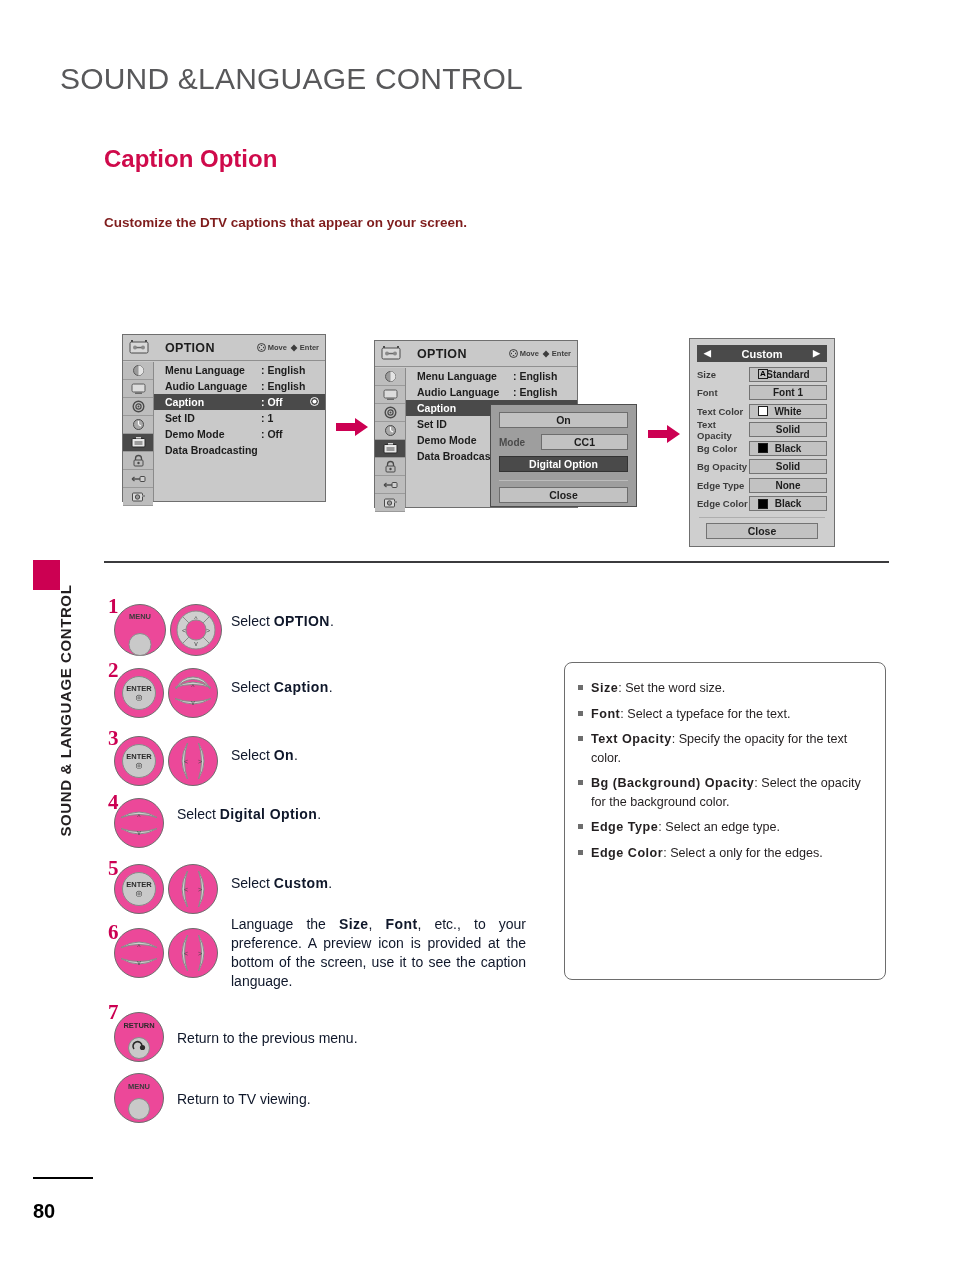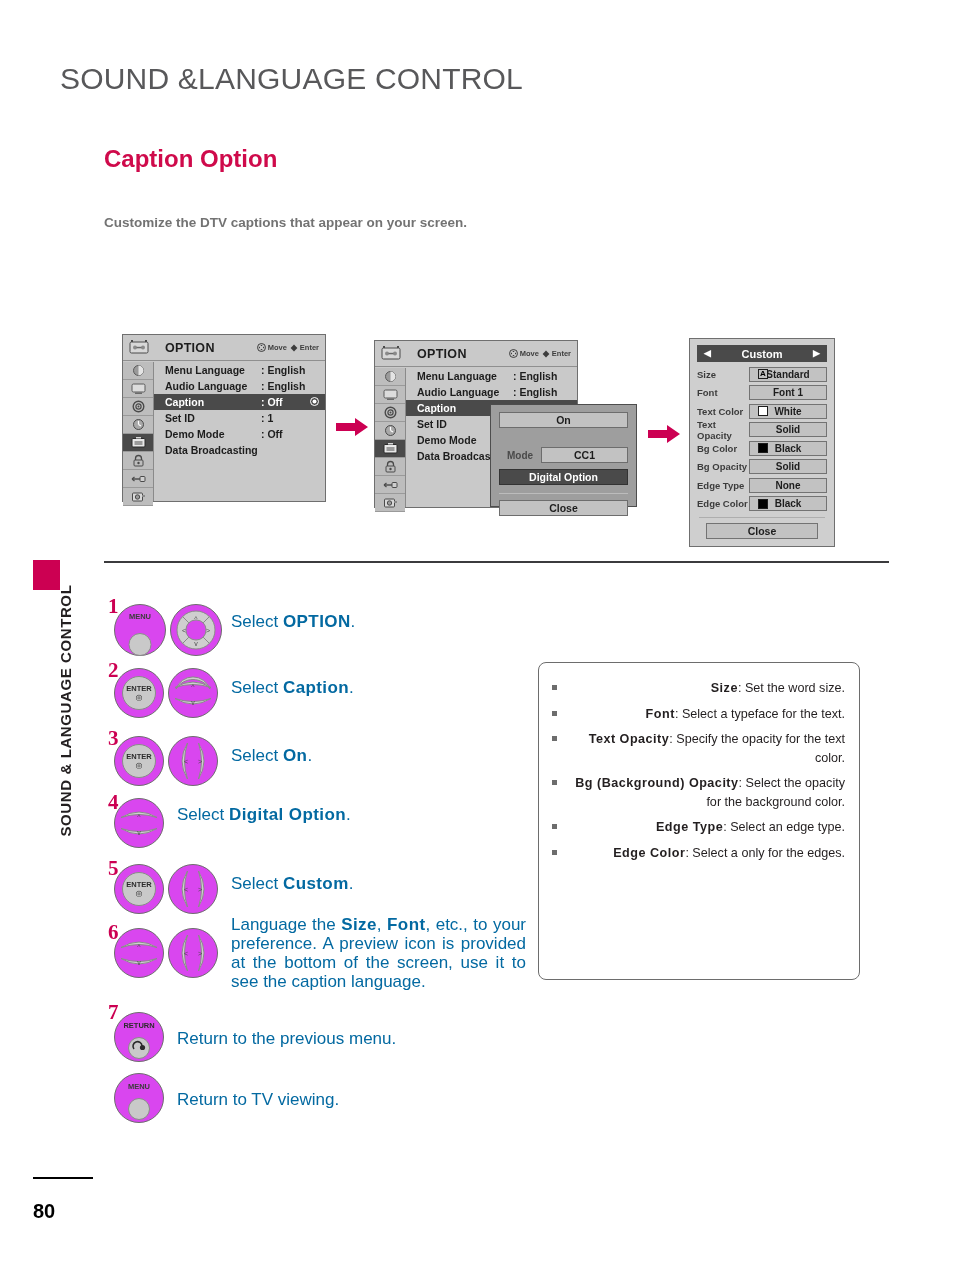--- a/index.html
+++ b/index.html
@@ -19,21 +19,21 @@
     color:#58585a;
   }
 
   #section-title {
     position:absolute; left:104px; top:145px;
     font-size:24px; font-weight:bold; color:#cf0a4b;
   }
 
   #intro {
     position:absolute; left:104px; top:212px;
-    font-size:13.5px; font-weight:bold; color:#737373;
+    font-size:13.5px; font-weight:bold; color:#7f1d1d;
     line-height:21px; width:640px;
   }
   #intro .nb { font-weight:normal; }
 
   
   #side-tab {
     position:absolute; left:33px; top:560px;
     width:27px; height:30px; background:#cc0052;
   }
   #side-label {
@@ -117,21 +117,21 @@
     position:absolute;
     background:#9e9e9e; border:1px solid #4d4d4d;
     padding:7px 8px 9px 8px;
   }
   .pop-btn {
     background:#c2c2c2; border:1px solid #6d6d6d;
     height:16px; display:flex; align-items:center; justify-content:center;
     font-size:10.5px; font-weight:bold; color:#1d1d1d;
   }
   .pop-btn.dark { background:#4a4a4a; border-color:#333; color:#fff; }
-  .pop-row { display:flex; align-items:center; margin-top:19px;text-align:center; }
+  .pop-row { display:flex; align-items:center; margin-top:6px; }
   .pop-row .plbl {
     font-size:10px; font-weight:bold; color:#4a4a4a; width:42px;
   }
   .pop-row .pval { flex:1; }
   .pop-sep { height:1px; background:#bcbcbc; margin:8px 0 6px 0; }
 
   
   #panel3 { background:#cfcfcf; border:1px solid #6f6f6f; }
   .cust-head {
     margin:6px 7px 0 7px; height:17px; background:#4a4a4a;
@@ -168,33 +168,32 @@
   }
 
   
   .flow-arrow { position:absolute; }
   .step-num {
     position:absolute; font-size:21px; font-weight:bold; color:#cc0052;
     font-family:"Liberation Serif", serif;
   }
   .btn-round {
     position:absolute; border:1.6px solid #6d6d6d; border-radius:50%;
-    background:#d946ef;
+    background:#ec4899;
   }
   .step-text {
-    position:absolute; font-size:17px; color:#0369a1; line-height:19px;
+    position:absolute; font-size:14px; color:#0f172a; line-height:19px;
   }
   .step-text b { font-weight:bold; letter-spacing:.4px; }
 
   
   #infobox {
-    position:absolute; left:538px; top:662px; width:322px; height:318px;
+    position:absolute; left:564px; top:662px; width:322px; height:318px;
     border:1px solid #6d6d6d; border-radius:8px; background:#fff;
     padding:16px 14px 10px 12px;
-    text-align:right;
   }
   #infobox ul { list-style:none; margin:0; padding:0; }
   #infobox li {
     font-size:12.6px; line-height:18.5px; color:#231f20;
     margin-bottom:7px; padding-left:14px; position:relative;
   }
   #infobox li:before {
     content:""; position:absolute; left:1px; top:6px;
     width:5px; height:5px; background:#6d6d6d;
   }

